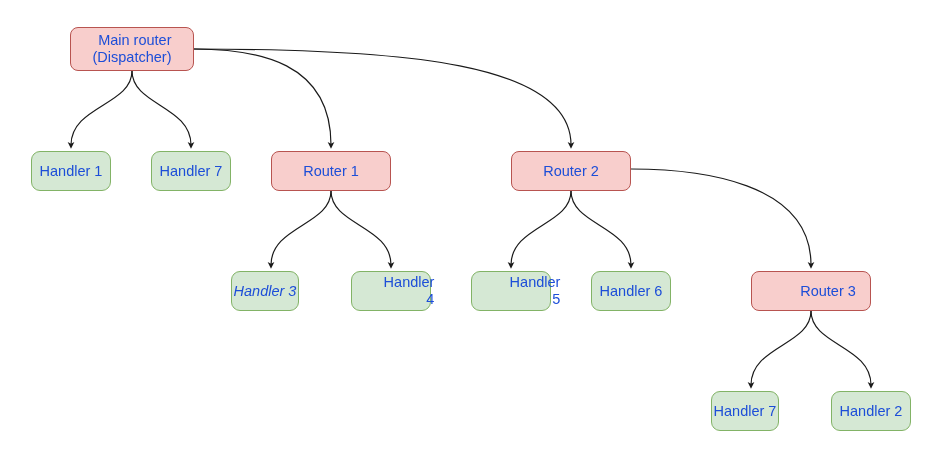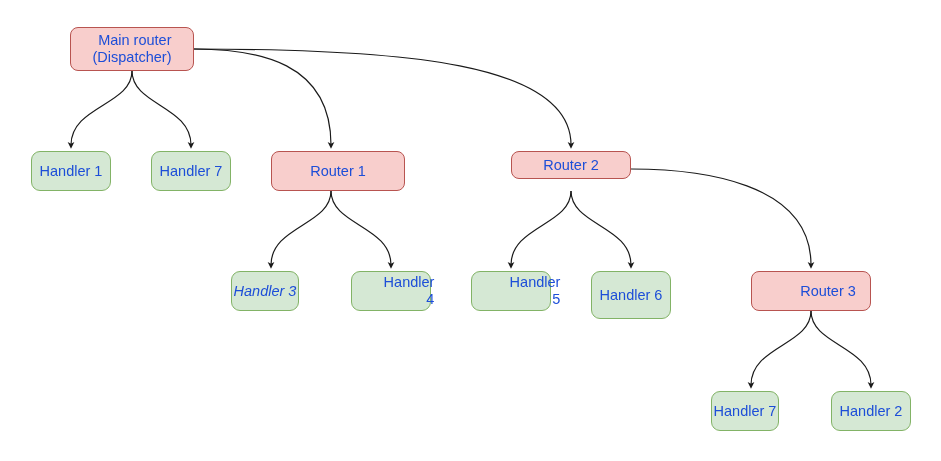--- a/index.html
+++ b/index.html
@@ -72,24 +72,24 @@
         <path d="M811,311 C811,345 751,346 751,385" fill="none" stroke="#1a1a1a" stroke-width="1.2" marker-end="url(#arrowhead)"></path>
         <path d="M811,311 C811,345 871,346 871,385" fill="none" stroke="#1a1a1a" stroke-width="1.2" marker-end="url(#arrowhead)"></path>
       </g>
   </svg>
 
   <div id="node-layer">
       <div class="node router" style="left: 70px; top: 27px; width: 124px; height: 44px;"><span>Main router
 (Dispatcher)</span></div>
       <div class="node handler" style="left: 31px; top: 151px; width: 80px; height: 40px;"><span>Handler 1</span></div>
       <div class="node handler" style="left: 151px; top: 151px; width: 80px; height: 40px;"><span>Handler 7</span></div>
-      <div class="node router" style="left: 271px; top: 151px; width: 134px; height: 40px;"><span>Router 1</span></div>
-      <div class="node router" style="left: 511px; top: 151px; width: 120px; height: 28px;"><span>Router 2</span></div>
+      <div class="node router" style="left: 271px; top: 151px; width: 120px; height: 40px;"><span>Router 1</span></div>
+      <div class="node router" style="left: 511px; top: 151px; width: 120px; height: 40px;"><span>Router 2</span></div>
       <div class="node handler" style="left: 231px; top: 271px; width: 68px; height: 40px; font-style: italic;"><span>Handler 3</span></div>
       <div class="node handler" style="left: 351px; top: 271px; width: 80px; height: 40px; padding-left: 36px;"><span>Handler 4</span></div>
       <div class="node handler" style="left: 471px; top: 271px; width: 80px; height: 40px; padding-left: 48px;"><span>Handler 5</span></div>
-      <div class="node handler" style="left: 591px; top: 271px; width: 80px; height: 48px;"><span>Handler 6</span></div>
+      <div class="node handler" style="left: 591px; top: 271px; width: 80px; height: 40px;"><span>Handler 6</span></div>
       <div class="node router" style="left: 751px; top: 271px; width: 120px; height: 40px; padding-left: 34px;"><span>Router 3</span></div>
       <div class="node handler" style="left: 711px; top: 391px; width: 68px; height: 40px;"><span>Handler 7</span></div>
       <div class="node handler" style="left: 831px; top: 391px; width: 80px; height: 40px;"><span>Handler 2</span></div>
     </div>
 
 </div>
 
 </body></html>

